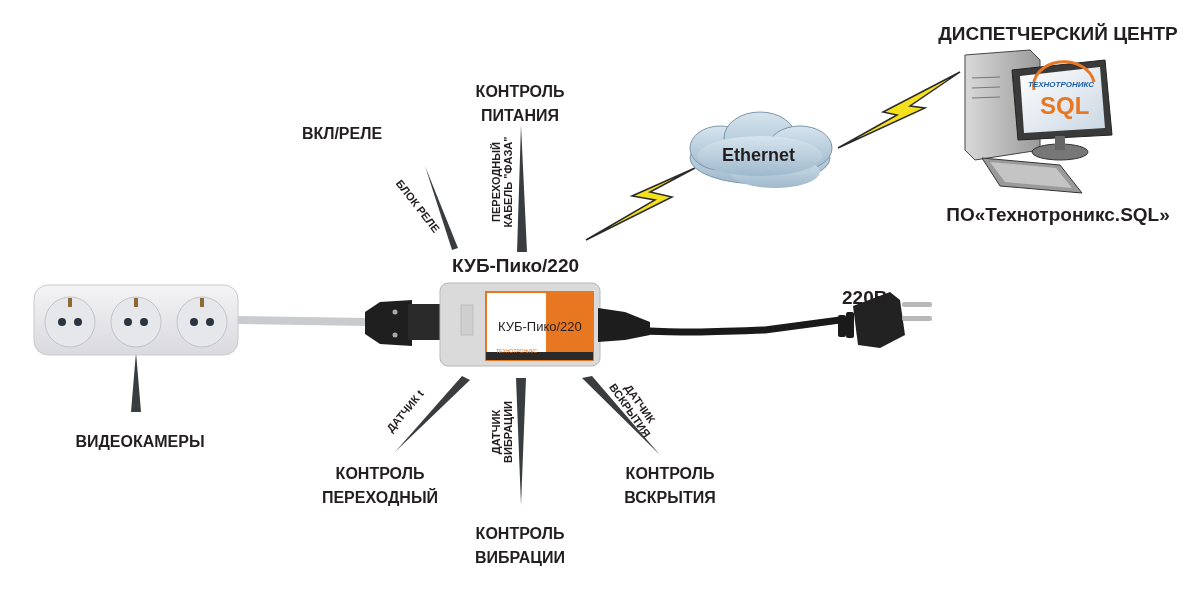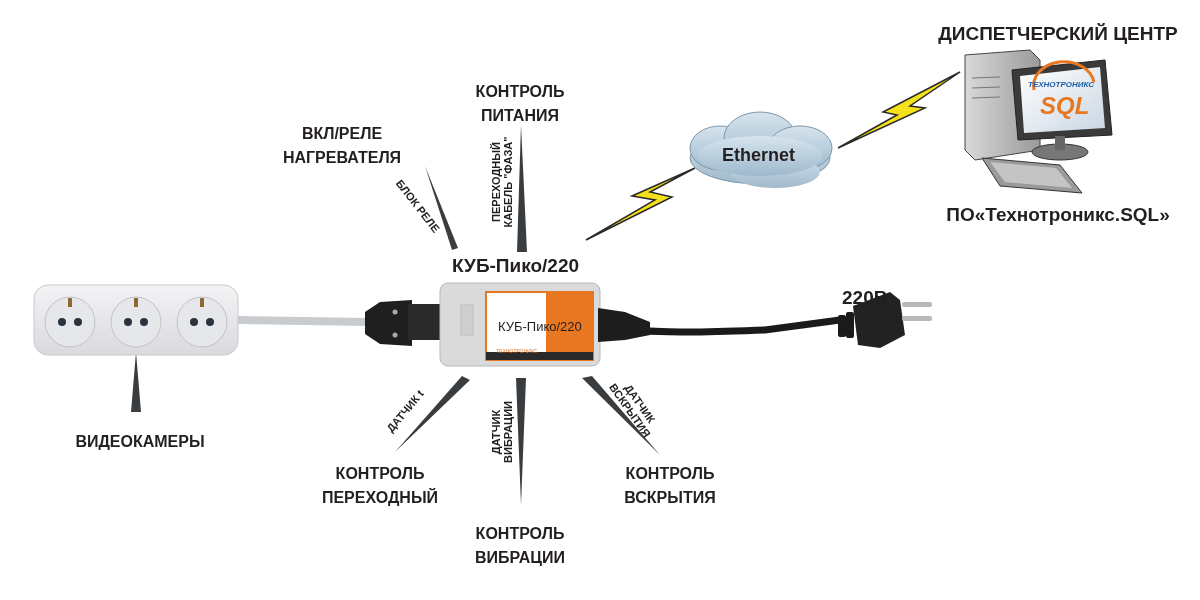--- a/index.html
+++ b/index.html
@@ -8,21 +8,21 @@
   .lbl { position:absolute; font-weight:bold; font-size:16px; line-height:24px;
          text-align:center; white-space:nowrap; color:#231f20; }
   .lbl span { display:block; }
   .small { position:absolute; font-weight:bold; font-size:11px; line-height:12px;
            text-align:center; white-space:nowrap; color:#231f20; transform-origin:center center; }
   .small span { display:block; }
   svg#scene { position:absolute; left:0; top:0; }
   .dev-label { position:absolute; font-weight:bold; font-size:19px; color:#231f20; white-space:nowrap; }
   .box-text { position:absolute; font-size:13px; color:#231f20; white-space:nowrap; }
   .eth { position:absolute; font-weight:bold; font-size:18px; color:#231f20; }
-  .sql-logo { position:absolute; font-weight:bold; font-style:italic; color:#e87722; }
+  .sql-logo { position:absolute; font-weight:bold; color:#e87722; }
   .sql-top { position:absolute; font-size:8px; font-style:italic; font-weight:bold; color:#1f5fa8; }
 </style>
 </head>
 <body>
 
 <svg id="scene" width="1200" height="600" viewBox="0 0 1200 600">
   <defs>
     <linearGradient id="cloudG" x1="0" y1="0" x2="0" y2="1">
       <stop offset="0" stop-color="#d6e4ee"></stop>
         <stop offset="1" stop-color="#9fb9cc"></stop>
@@ -132,21 +132,20 @@
 <div class="eth" style="left:722px; top:145px;">Ethernet</div>
 
 <div class="dev-label" style="left:452px; top:255px;">КУБ-Пико/220</div>
 <div class="box-text" style="left:498px; top:319px;">КУБ-Пико/220</div>
 <div class="box-text" style="left:496px; top:348px; font-size:5px; color:#e87722; font-style:italic;">ТЕХНОТРОНИКС</div>
 
 <div class="dev-label" style="left:818px; top:287px;margin-left:24px;">220В</div>
 
 <div class="lbl" style="left:262px; top:122px; width:160px;">
   <span>ВКЛ/РЕЛЕ</span>
-  <span>НАГРЕВАТЕЛЯ</span>
 </div>
 <div class="lbl" style="left:440px; top:80px; width:160px;">
   <span>КОНТРОЛЬ</span>
   <span>ПИТАНИЯ</span>
 </div>
 <div class="lbl" style="left:290px; top:462px; width:180px;">
   <span>КОНТРОЛЬ</span>
   <span>ПЕРЕХОДНЫЙ</span>
 </div>
 <div class="lbl" style="left:440px; top:522px; width:160px;">

